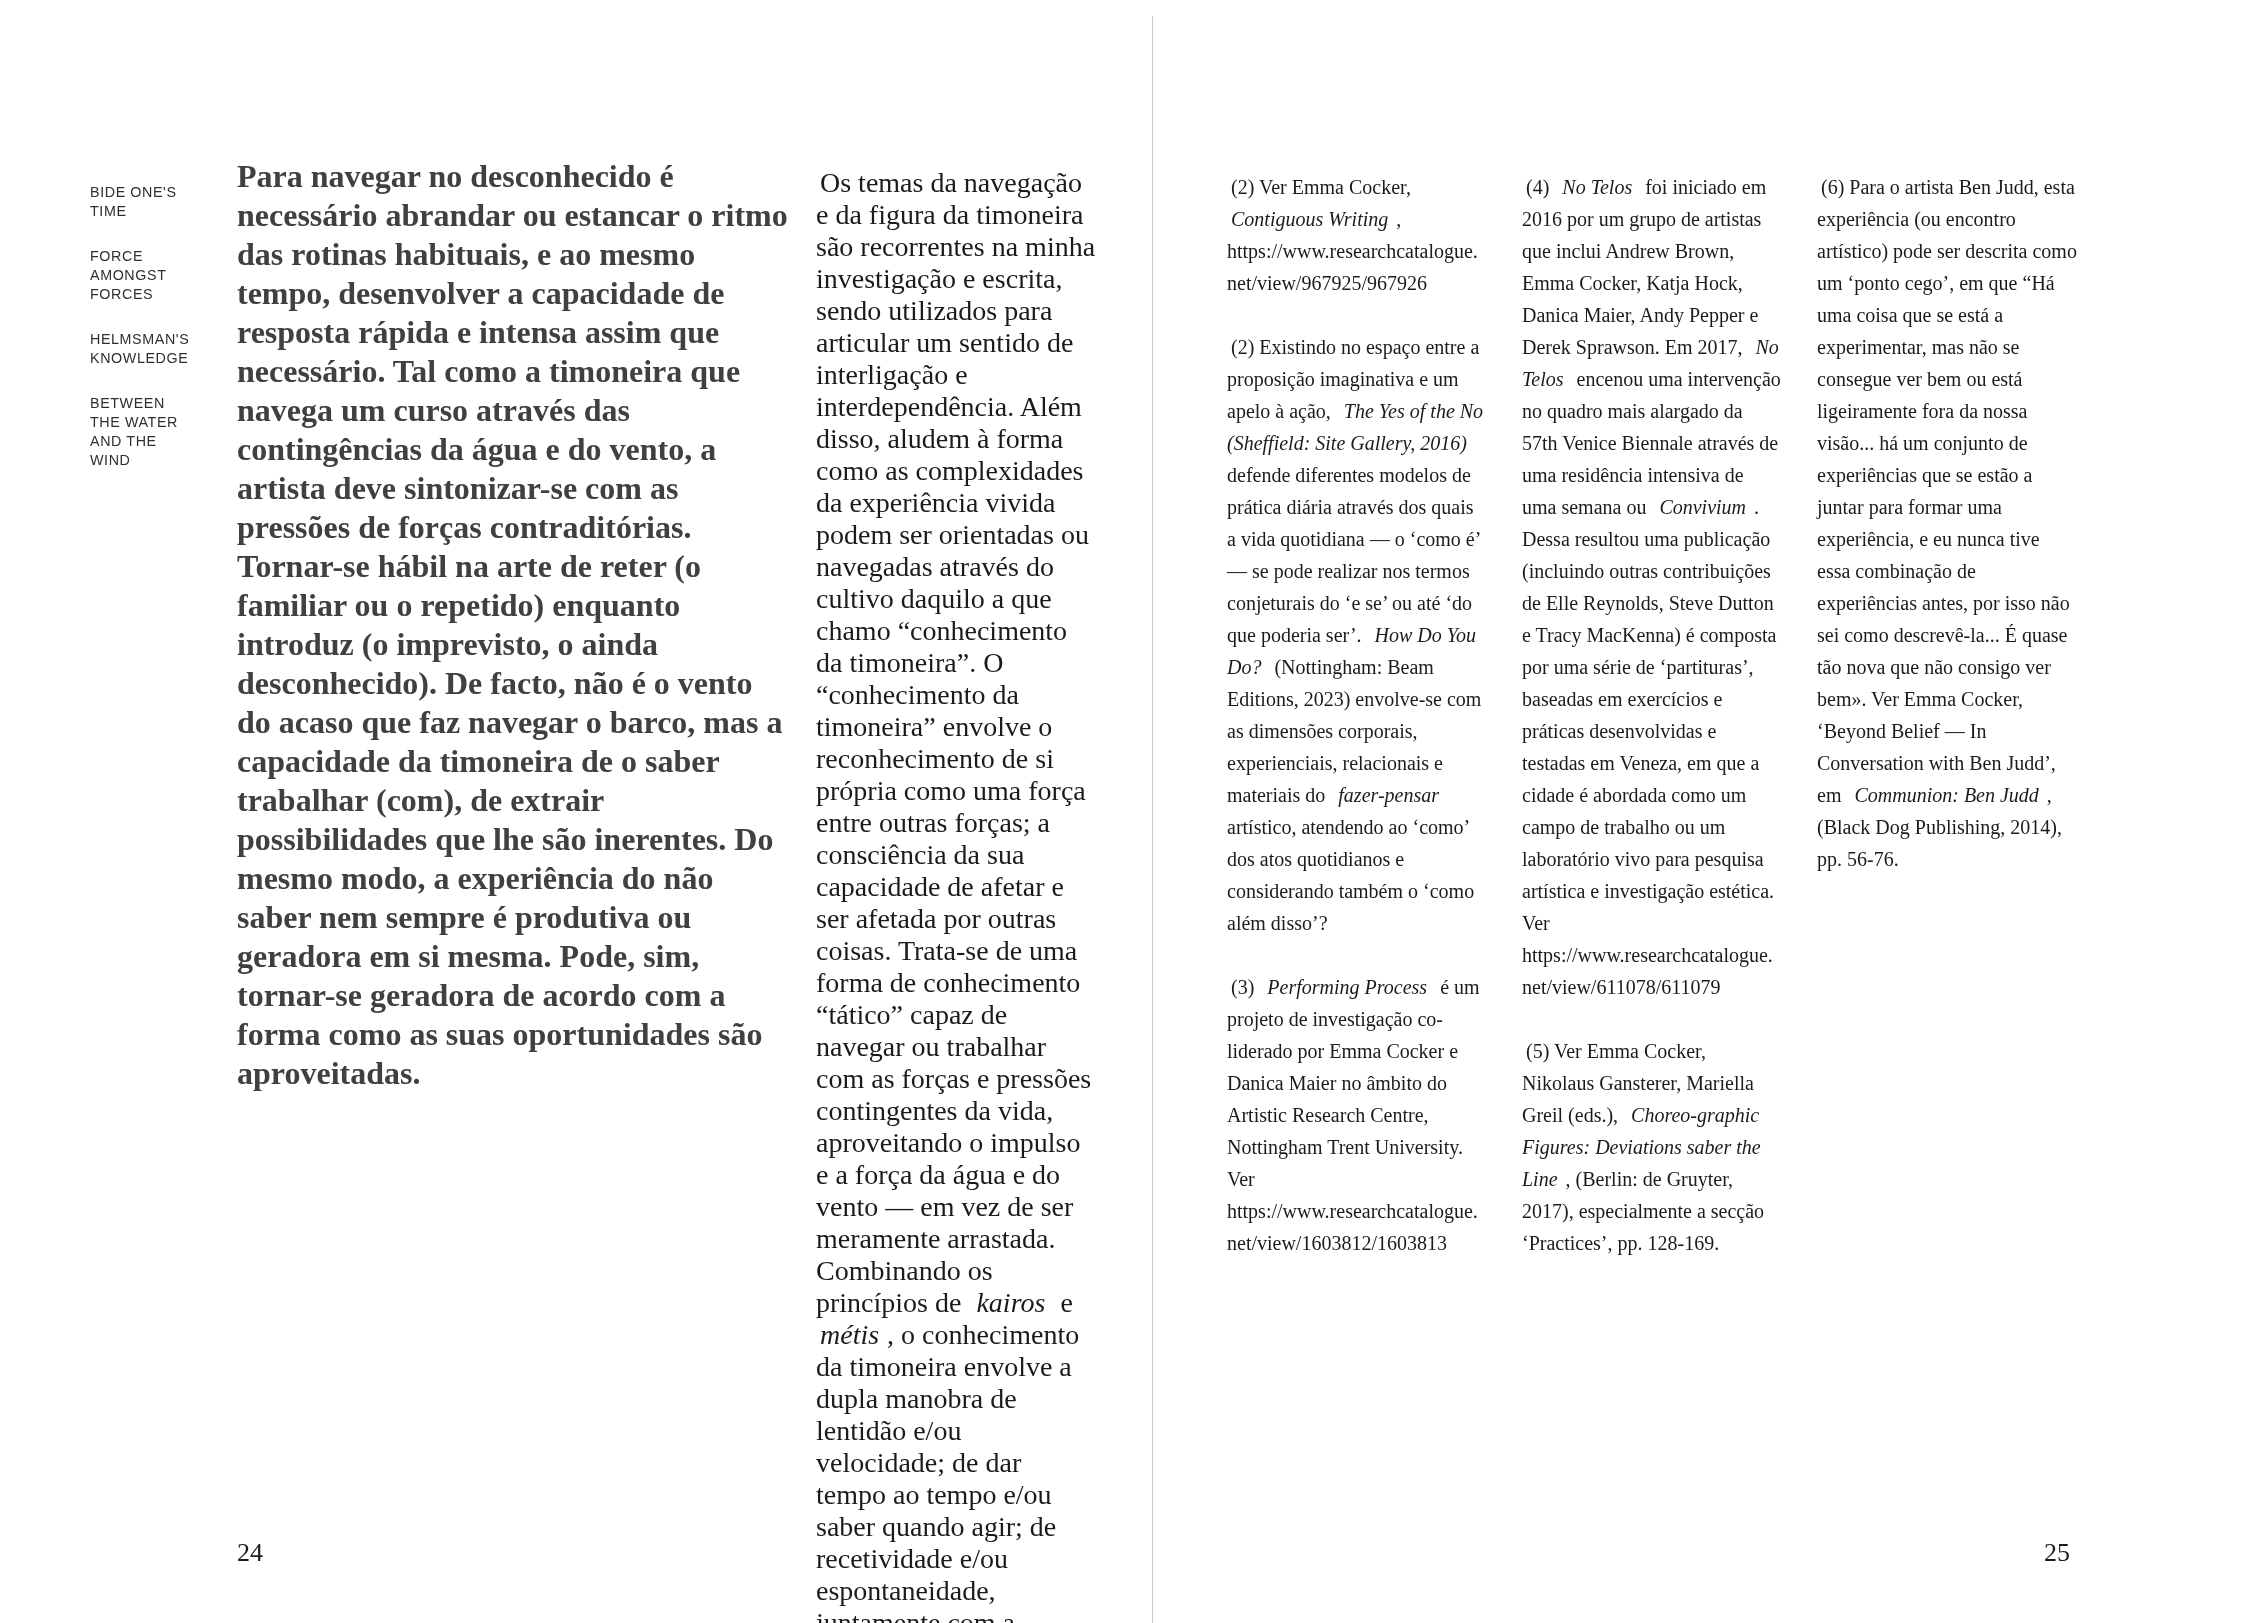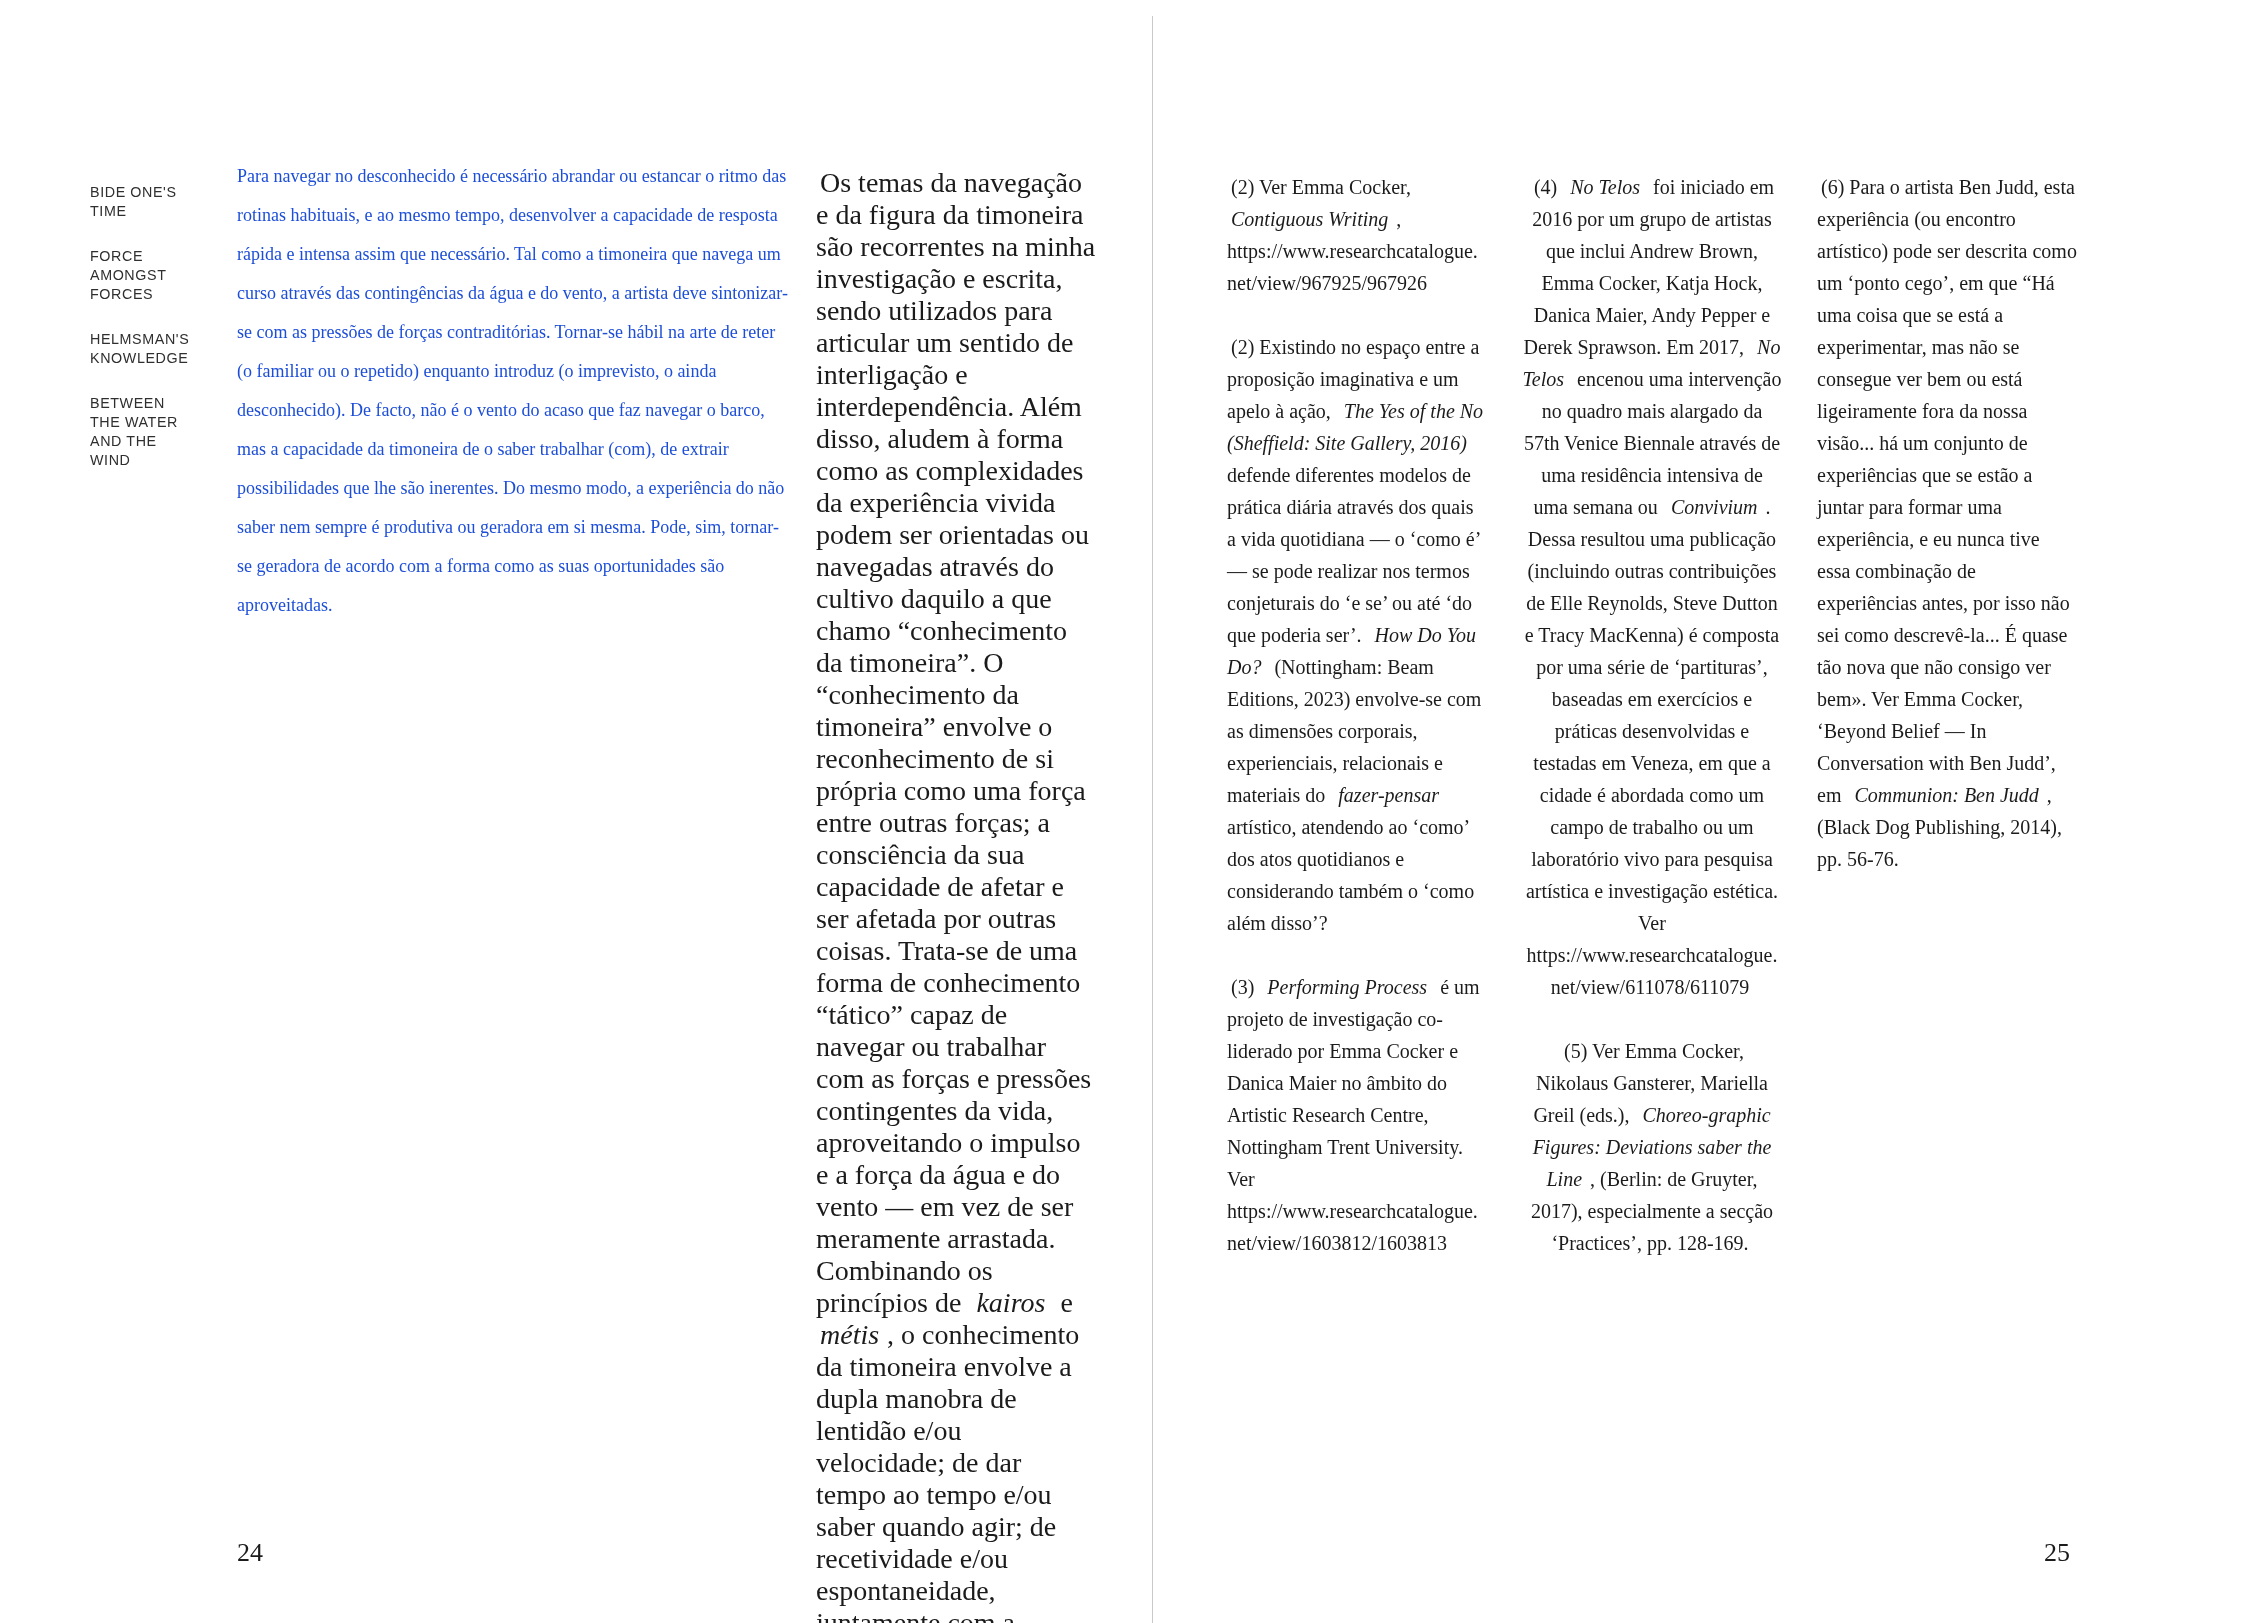--- a/index.html
+++ b/index.html
@@ -40,43 +40,44 @@
     color: #2f2f2f;
     text-transform: uppercase;
     margin-bottom: 26px;
   }
 
   
   .main-col {
     position: absolute;
     left: 221px; top: 141px;
     width: 554px;
-    font-size: 18px;
+    font-size: 32px;
     line-height: 39px;
-    color: #1d4ed8;
+    color: #404040;
+    font-weight: bold;
   }
 
   
   .side-col {
     position: absolute;
     left: 800px; top: 151px;
     width: 281px;
     font-size: 28px;
     line-height: 32px;
     color: #1b1b1b;
   }
 
   
   .fn-col {
     position: absolute;
     top: 151px;
     width: 268px;
   }
   .fn-col-1 { left: 1207px; }
-  .fn-col-2 { left: 1502px; text-align: center; }
+  .fn-col-2 { left: 1502px; }
   .fn-col-3 { left: 1797px; }
   .fn {
     font-size: 20px;
     line-height: 32px;
     margin-bottom: 32px;
     overflow-wrap: break-word;
     color: #1b1b1b;
   }
   .fn em, .side-col em { font-style: italic; }
 

